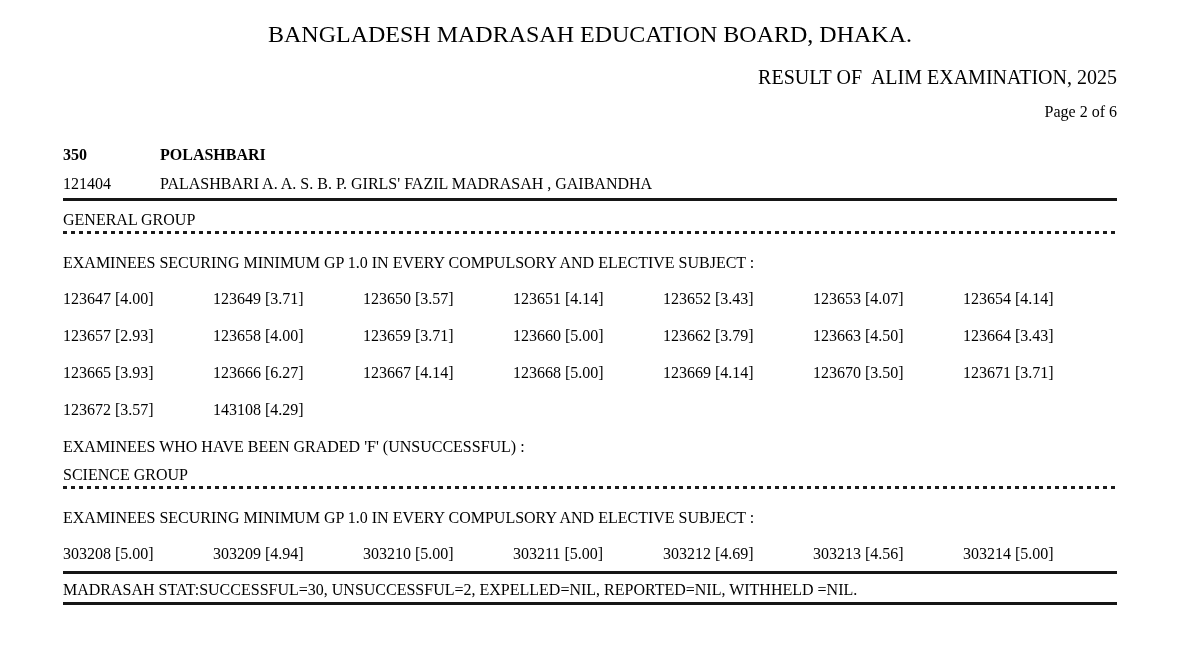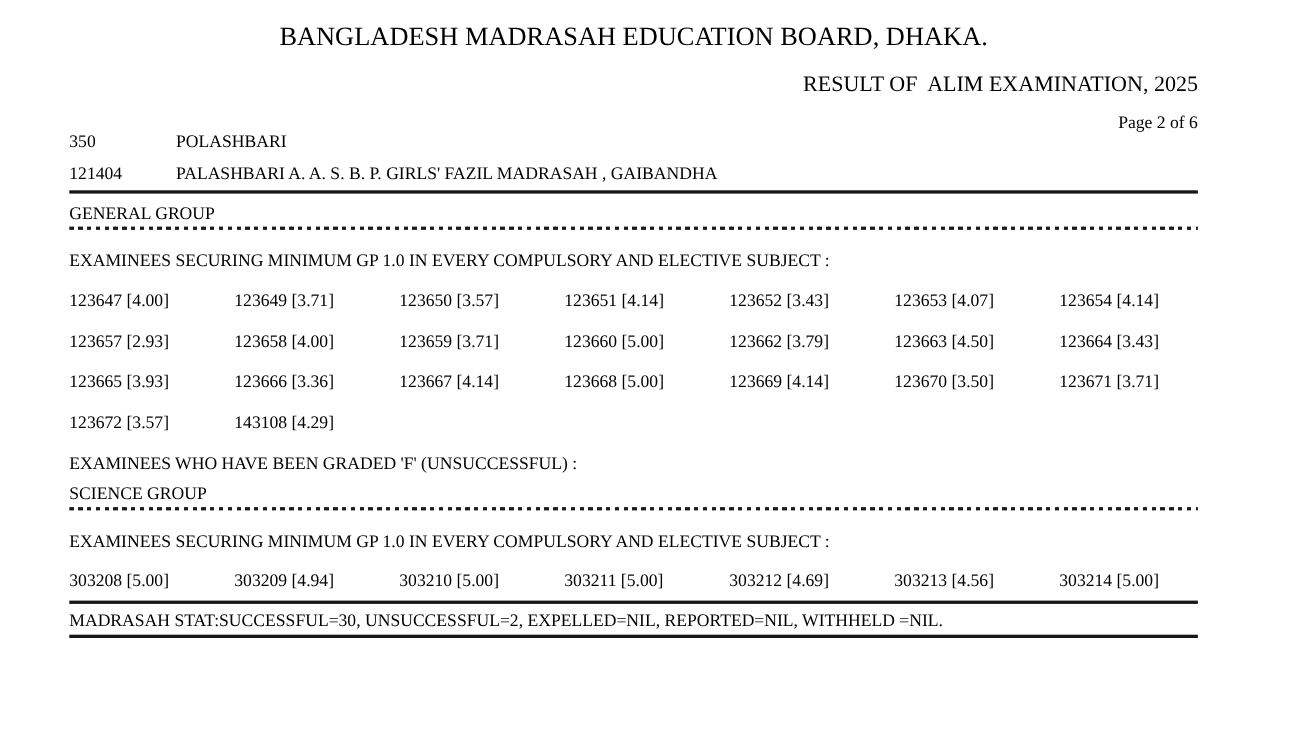--- a/index.html
+++ b/index.html
@@ -7,21 +7,21 @@
   .page {
     position: relative;
     width: 1192px;
     height: 672px;
     background: #ffffff;
     color: #000000;
     font-family: "Liberation Serif", "DejaVu Serif", serif;
     overflow: hidden;
   }
   .content {
-    padding: 22px 103px 0 63px; 
+    padding: 22px 75px 0 63px; 
   }
   .board-title {
     text-align: center;
     font-size: 24px;
     line-height: 1.0;
     white-space: pre;
   }
   .result-title {
     text-align: right;
     font-size: 20px;
@@ -33,21 +33,21 @@
     text-align: right;
     font-size: 16px;
     line-height: 1.1;
     margin-top: 16px;
   }
   .info-row {
     display: flex;
     font-size: 16px;
     line-height: 1.1;
   }
-  .center-row   { margin-top: 0; }
+  .center-row   { margin-top: 25px; font-weight: bold; }
   .madrasah-row { margin-top: 12px; }
   .info-code { width: 97px; flex: none; }
   .thick-line {
     height: 3px;
     background: #161616;
     margin-top: 5px;
   }
   .group-title {
     font-size: 16px;
     line-height: 1.1;
@@ -118,21 +118,21 @@
           <div class="result-cell">123653 [4.07]</div>
           <div class="result-cell">123654 [4.14]</div>
           <div class="result-cell">123657 [2.93]</div>
           <div class="result-cell">123658 [4.00]</div>
           <div class="result-cell">123659 [3.71]</div>
           <div class="result-cell">123660 [5.00]</div>
           <div class="result-cell">123662 [3.79]</div>
           <div class="result-cell">123663 [4.50]</div>
           <div class="result-cell">123664 [3.43]</div>
           <div class="result-cell">123665 [3.93]</div>
-          <div class="result-cell">123666 [3.36]</div>
+          <div class="result-cell">123666 [6.27]</div>
           <div class="result-cell">123667 [4.14]</div>
           <div class="result-cell">123668 [5.00]</div>
           <div class="result-cell">123669 [4.14]</div>
           <div class="result-cell">123670 [3.50]</div>
           <div class="result-cell">123671 [3.71]</div>
           <div class="result-cell">123672 [3.57]</div>
           <div class="result-cell">143108 [4.29]</div>
         </div>
         <div class="section-heading">EXAMINEES WHO HAVE BEEN GRADED 'F' (UNSUCCESSFUL) :</div>
         <div class="group-title">SCIENCE GROUP</div>

